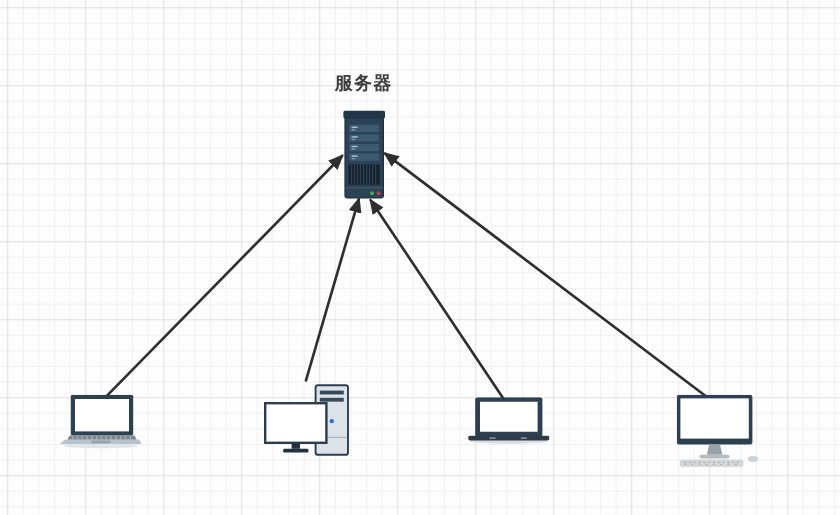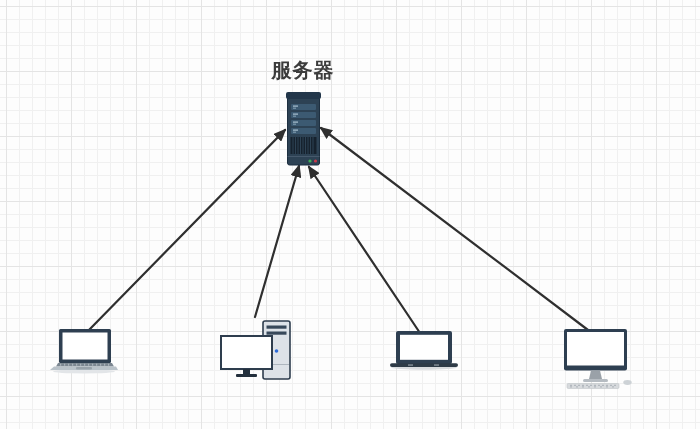--- a/index.html
+++ b/index.html
@@ -17,21 +17,21 @@
   }
   .node{position:absolute;}
   .node svg{display:block;}
   #server-node{left:286px;top:92px;width:35px;height:75px;}
   #laptop-left-node{left:50px;top:329px;width:68px;height:45px;}
   #desktop-pc-node{left:220px;top:315px;width:72px;height:66px;}
   #laptop-mid-node{left:390px;top:331px;width:68px;height:40px;}
   #monitor-node{left:564px;top:329px;width:72px;height:61px;}
   .server-label{
     position:absolute;left:262px;top:60px;width:82px;height:20px;
-    text-align:center;font-size:20px;font-weight:bold;color:#3c3c3c;
+    text-align:center;font-size:15px;font-weight:bold;color:#3c3c3c;
     letter-spacing:1px;line-height:20px;
   }
   .edges{position:absolute;left:0;top:0;width:700px;height:429px;pointer-events:none;}
 </style>
 </head>
 <body>
 
 <div class="stage">
 
   <svg class="edges" width="700" height="429" viewBox="0 0 700 429">

